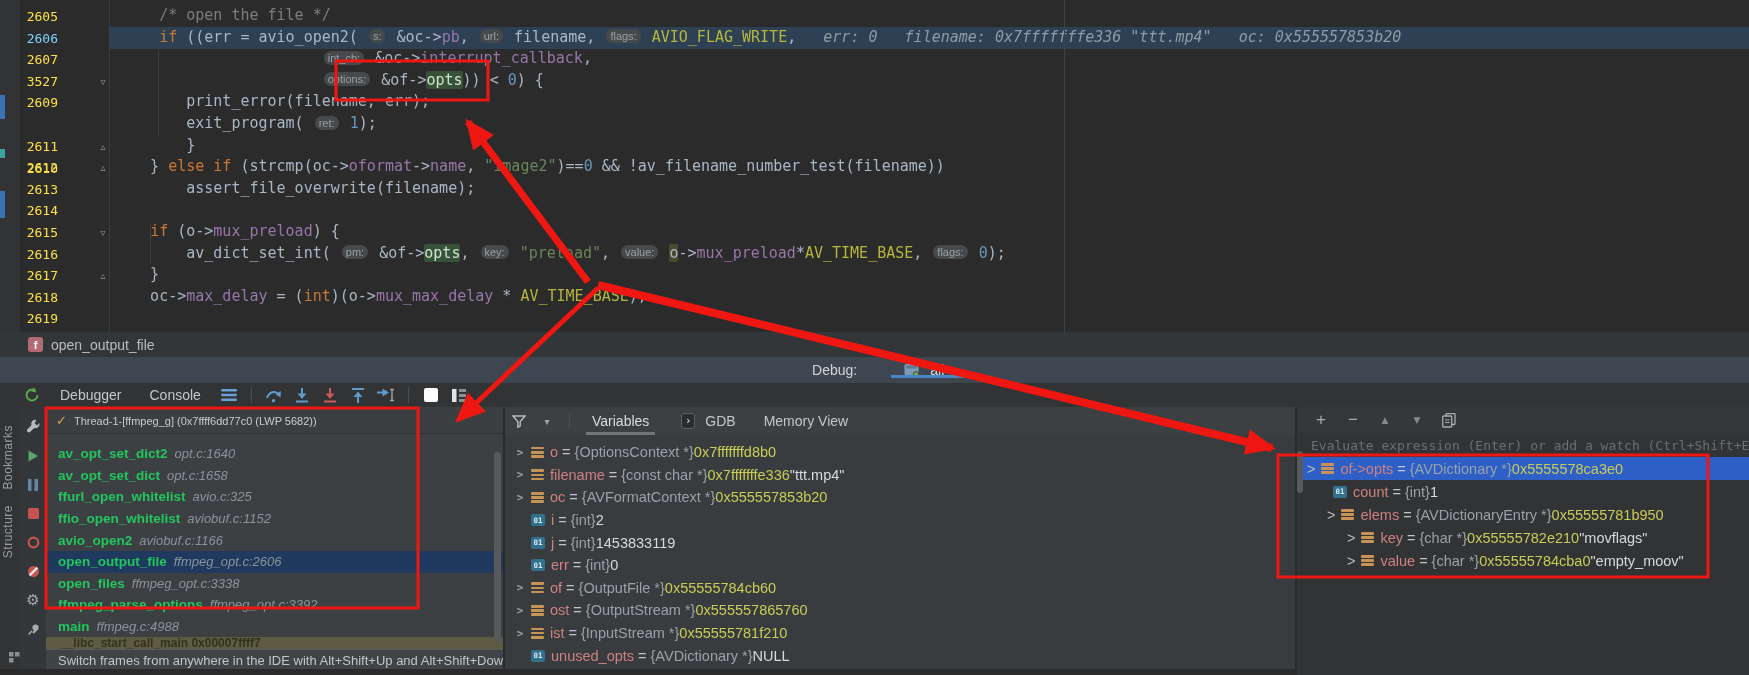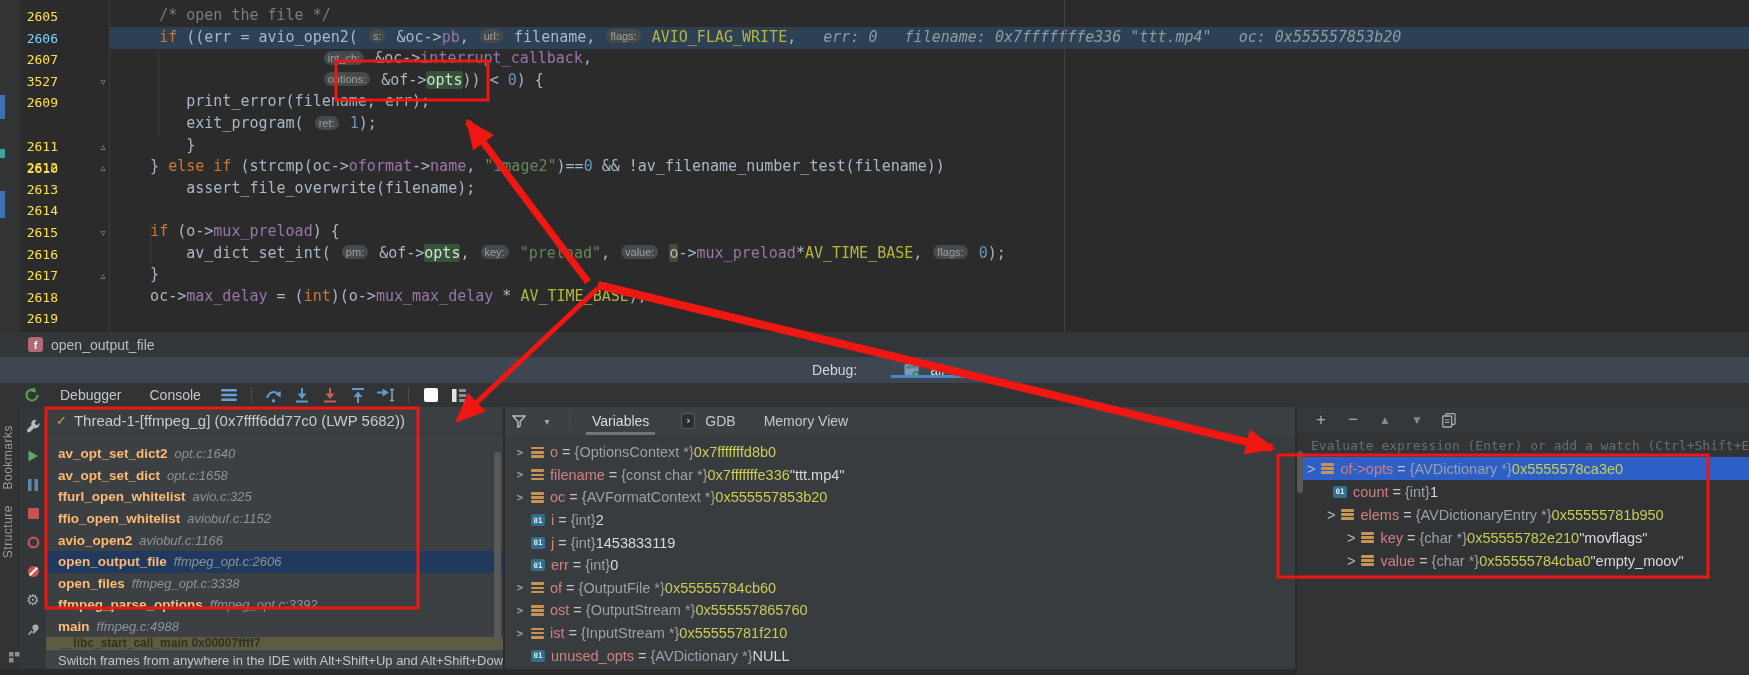--- a/index.html
+++ b/index.html
@@ -54,24 +54,24 @@
   .tool-stripe{position:absolute;left:0;top:0;width:20px;height:268px;background:#313335;}
   .vlabel{position:absolute;left:1px;writing-mode:vertical-rl;transform:rotate(180deg);
           color:#9a9ea2;font-size:12px;letter-spacing:.5px;}
   .action-strip{position:absolute;left:20px;top:0;width:26px;height:268px;background:#343739;
                 display:flex;flex-direction:column;align-items:center;padding-top:5px;box-sizing:border-box;}
   .action-strip .ic{margin:4.5px 0;}
   .frames{position:absolute;left:46px;top:0;width:457px;height:268px;background:#3d4043;overflow:hidden;}
   .thread-row{position:absolute;left:0;top:1px;width:100%;height:25px;background:#3c3f41;
               border-bottom:1px solid #2f3234;display:flex;align-items:center;}
   .thread-check{color:#d9a343;font-size:13px;margin-left:10px;font-family:"DejaVu Sans",sans-serif;}
-  .thread-text{color:#c6cbd0;font-size:15px;margin-left:7px;white-space:nowrap;}
+  .thread-text{color:#c6cbd0;font-size:11px;margin-left:7px;white-space:nowrap;}
   .frame-row{position:absolute;left:0;width:100%;height:21.6px;display:flex;align-items:center;white-space:nowrap;}
   .frame-row.sel{background:var(--framesel,#1f3a5e);}
-  .frame-name{color:#fdba74;font-weight:bold;font-size:13.5px;margin-left:12px;}
+  .frame-name{color:#22c55e;font-weight:bold;font-size:13.5px;margin-left:12px;}
   .frame-loc{color:#8b939b;font-style:italic;font-size:13px;margin-left:7px;}
   .tan-row{position:absolute;left:0;width:100%;height:12px;background:#5d5c43;overflow:hidden;
            color:#33321f;font:bold 12px/12px "Liberation Sans",sans-serif;padding-left:14px;box-sizing:border-box;white-space:nowrap;}
   .tip-bar{position:absolute;left:0;top:242px;width:100%;height:20px;background:#3f4446;border-top:1px solid #595d5f;
            display:flex;align-items:center;}
   .tip-text{color:#c2c6ca;font-size:13px;margin-left:12px;white-space:nowrap;}
   .fr-scroll{position:absolute;right:2px;top:45px;width:7px;height:190px;background:#57595b;border-radius:4px;}
   .vsep{position:absolute;top:0;width:2px;height:268px;background:#2b2b2b;}
   
   .vars{position:absolute;left:505px;top:0;width:790px;height:268px;background:#393c3e;overflow:hidden;}

